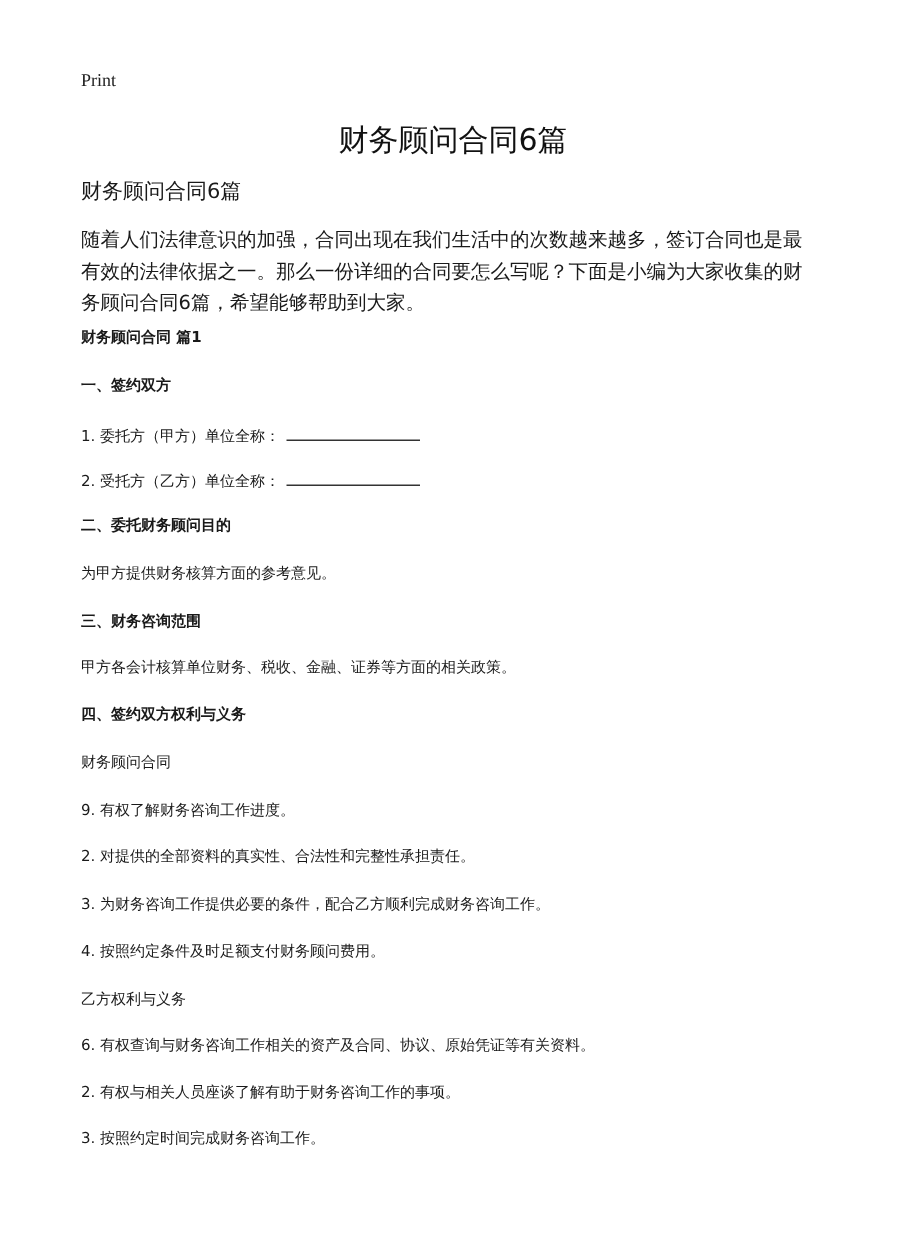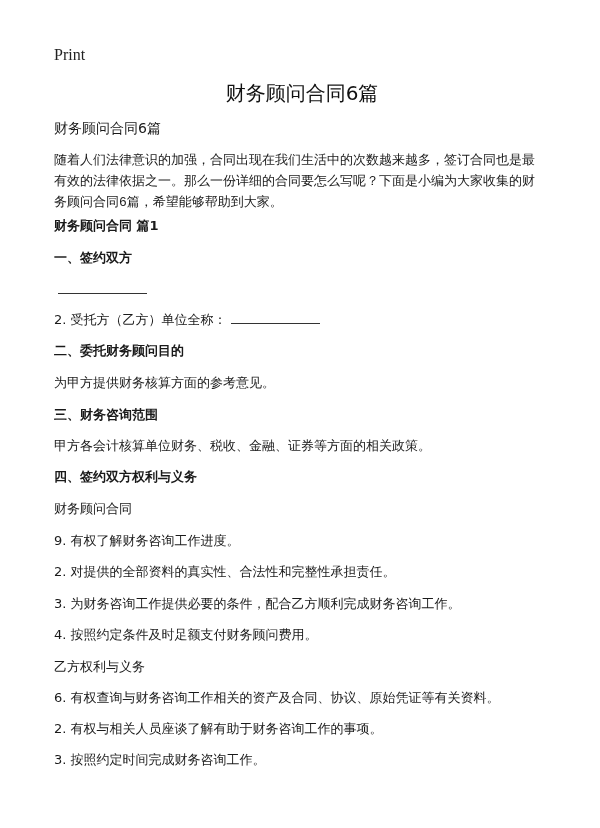--- a/index.html
+++ b/index.html
@@ -13,21 +13,21 @@
       position: relative;
       overflow: hidden;
       color: #1a1a1a;
       font-family: "DejaVu Sans", "Liberation Sans", sans-serif;
     }
     .print-link {
       position: absolute;
       left: 54px;
       top: 46px;
       font-family: "Liberation Serif", "DejaVu Serif", serif;
-      font-size: 16px;
+      font-size: 12px;
       color: #222;
       text-decoration: none;
     }
     .doc {
       position: absolute;
       left: 54px;
       top: 0;
       width: 496px;
     }
     .title {
@@ -37,39 +37,38 @@
       top: 80px;
       text-align: center;
       font-size: 20px;
       font-weight: normal;
       margin: 0;
       color: #111;
     }
     .line {
       position: absolute;
       left: 0;
-      font-size: 13px;
+      font-size: 10px;
       line-height: 20px;
       white-space: nowrap;
       margin: 0;
     }
     .subtitle {
       font-size: 14px;
     }
     .intro {
       position: absolute;
       left: 0;
       top: 150px;
       width: 492px;
       font-size: 13px;
       line-height: 21px;
       margin: 0;
       white-space: normal;
       word-break: break-all;
-      font-family: Liberation Mono, monospace;
     }
     .bold {
       font-weight: bold;
     }
     .blank {
       display: inline-block;
       width: 89px;
       border-bottom: 1px solid #333;
       height: 13px;
       vertical-align: baseline;
@@ -86,21 +85,21 @@
 
   <p class="line subtitle" style="top:118px;">财务顾问合同6篇</p>
 
   <p class="intro">随着人们法律意识的加强，合同出现在我们生活中的次数越来越多，签订合同也是最有效的法律依据之一。那么一份详细的合同要怎么写呢？下面是小编为大家收集的财务顾问合同6篇，希望能够帮助到大家。</p>
 
   <p class="line bold" style="top:216px;">财务顾问合同 篇1</p>
 
   <p class="line bold" style="top:248px;">一、签约双方</p>
 
   <p class="line" style="top:280px;">
-    <span class="blank"></span>
+    <span>1. 委托方（甲方）单位全称：</span><span class="blank"></span>
   </p>
 
   <p class="line" style="top:310px;">
     <span>2. 受托方（乙方）单位全称：</span><span class="blank"></span>
   </p>
 
   <p class="line bold" style="top:341px;text-align:right;">二、委托财务顾问目的</p>
 
   <p class="line" style="top:373px;">为甲方提供财务核算方面的参考意见。</p>
 

